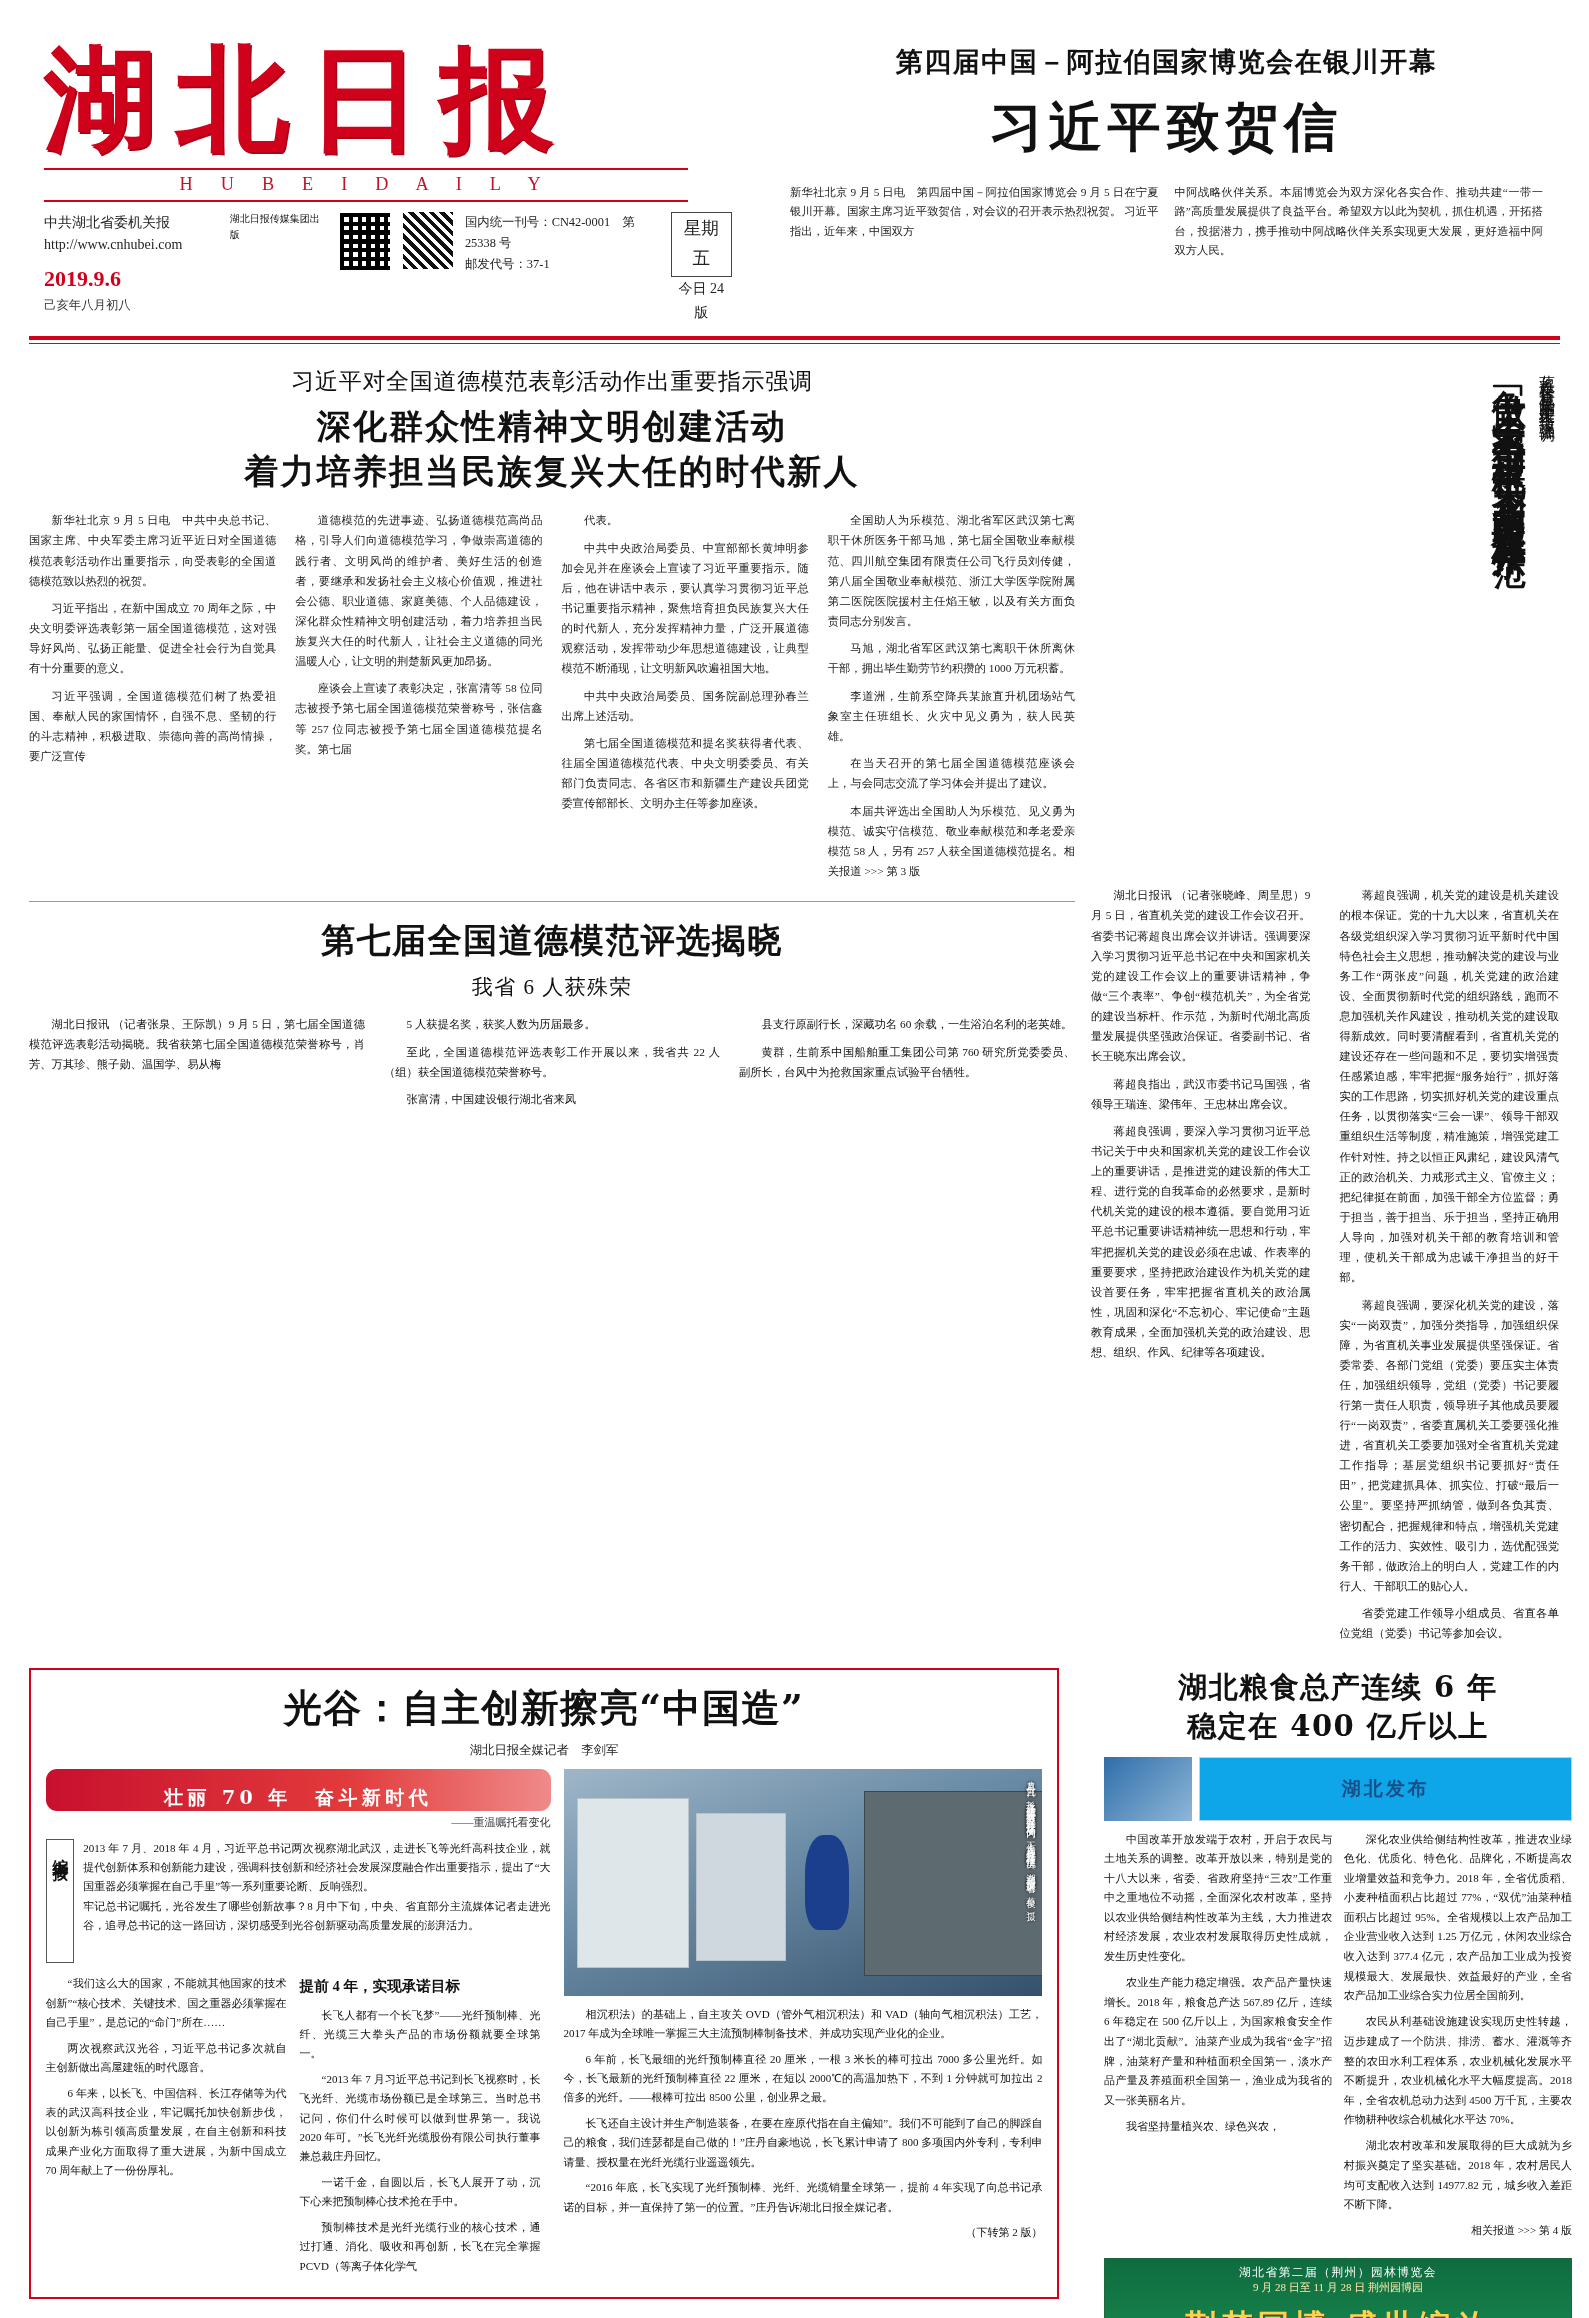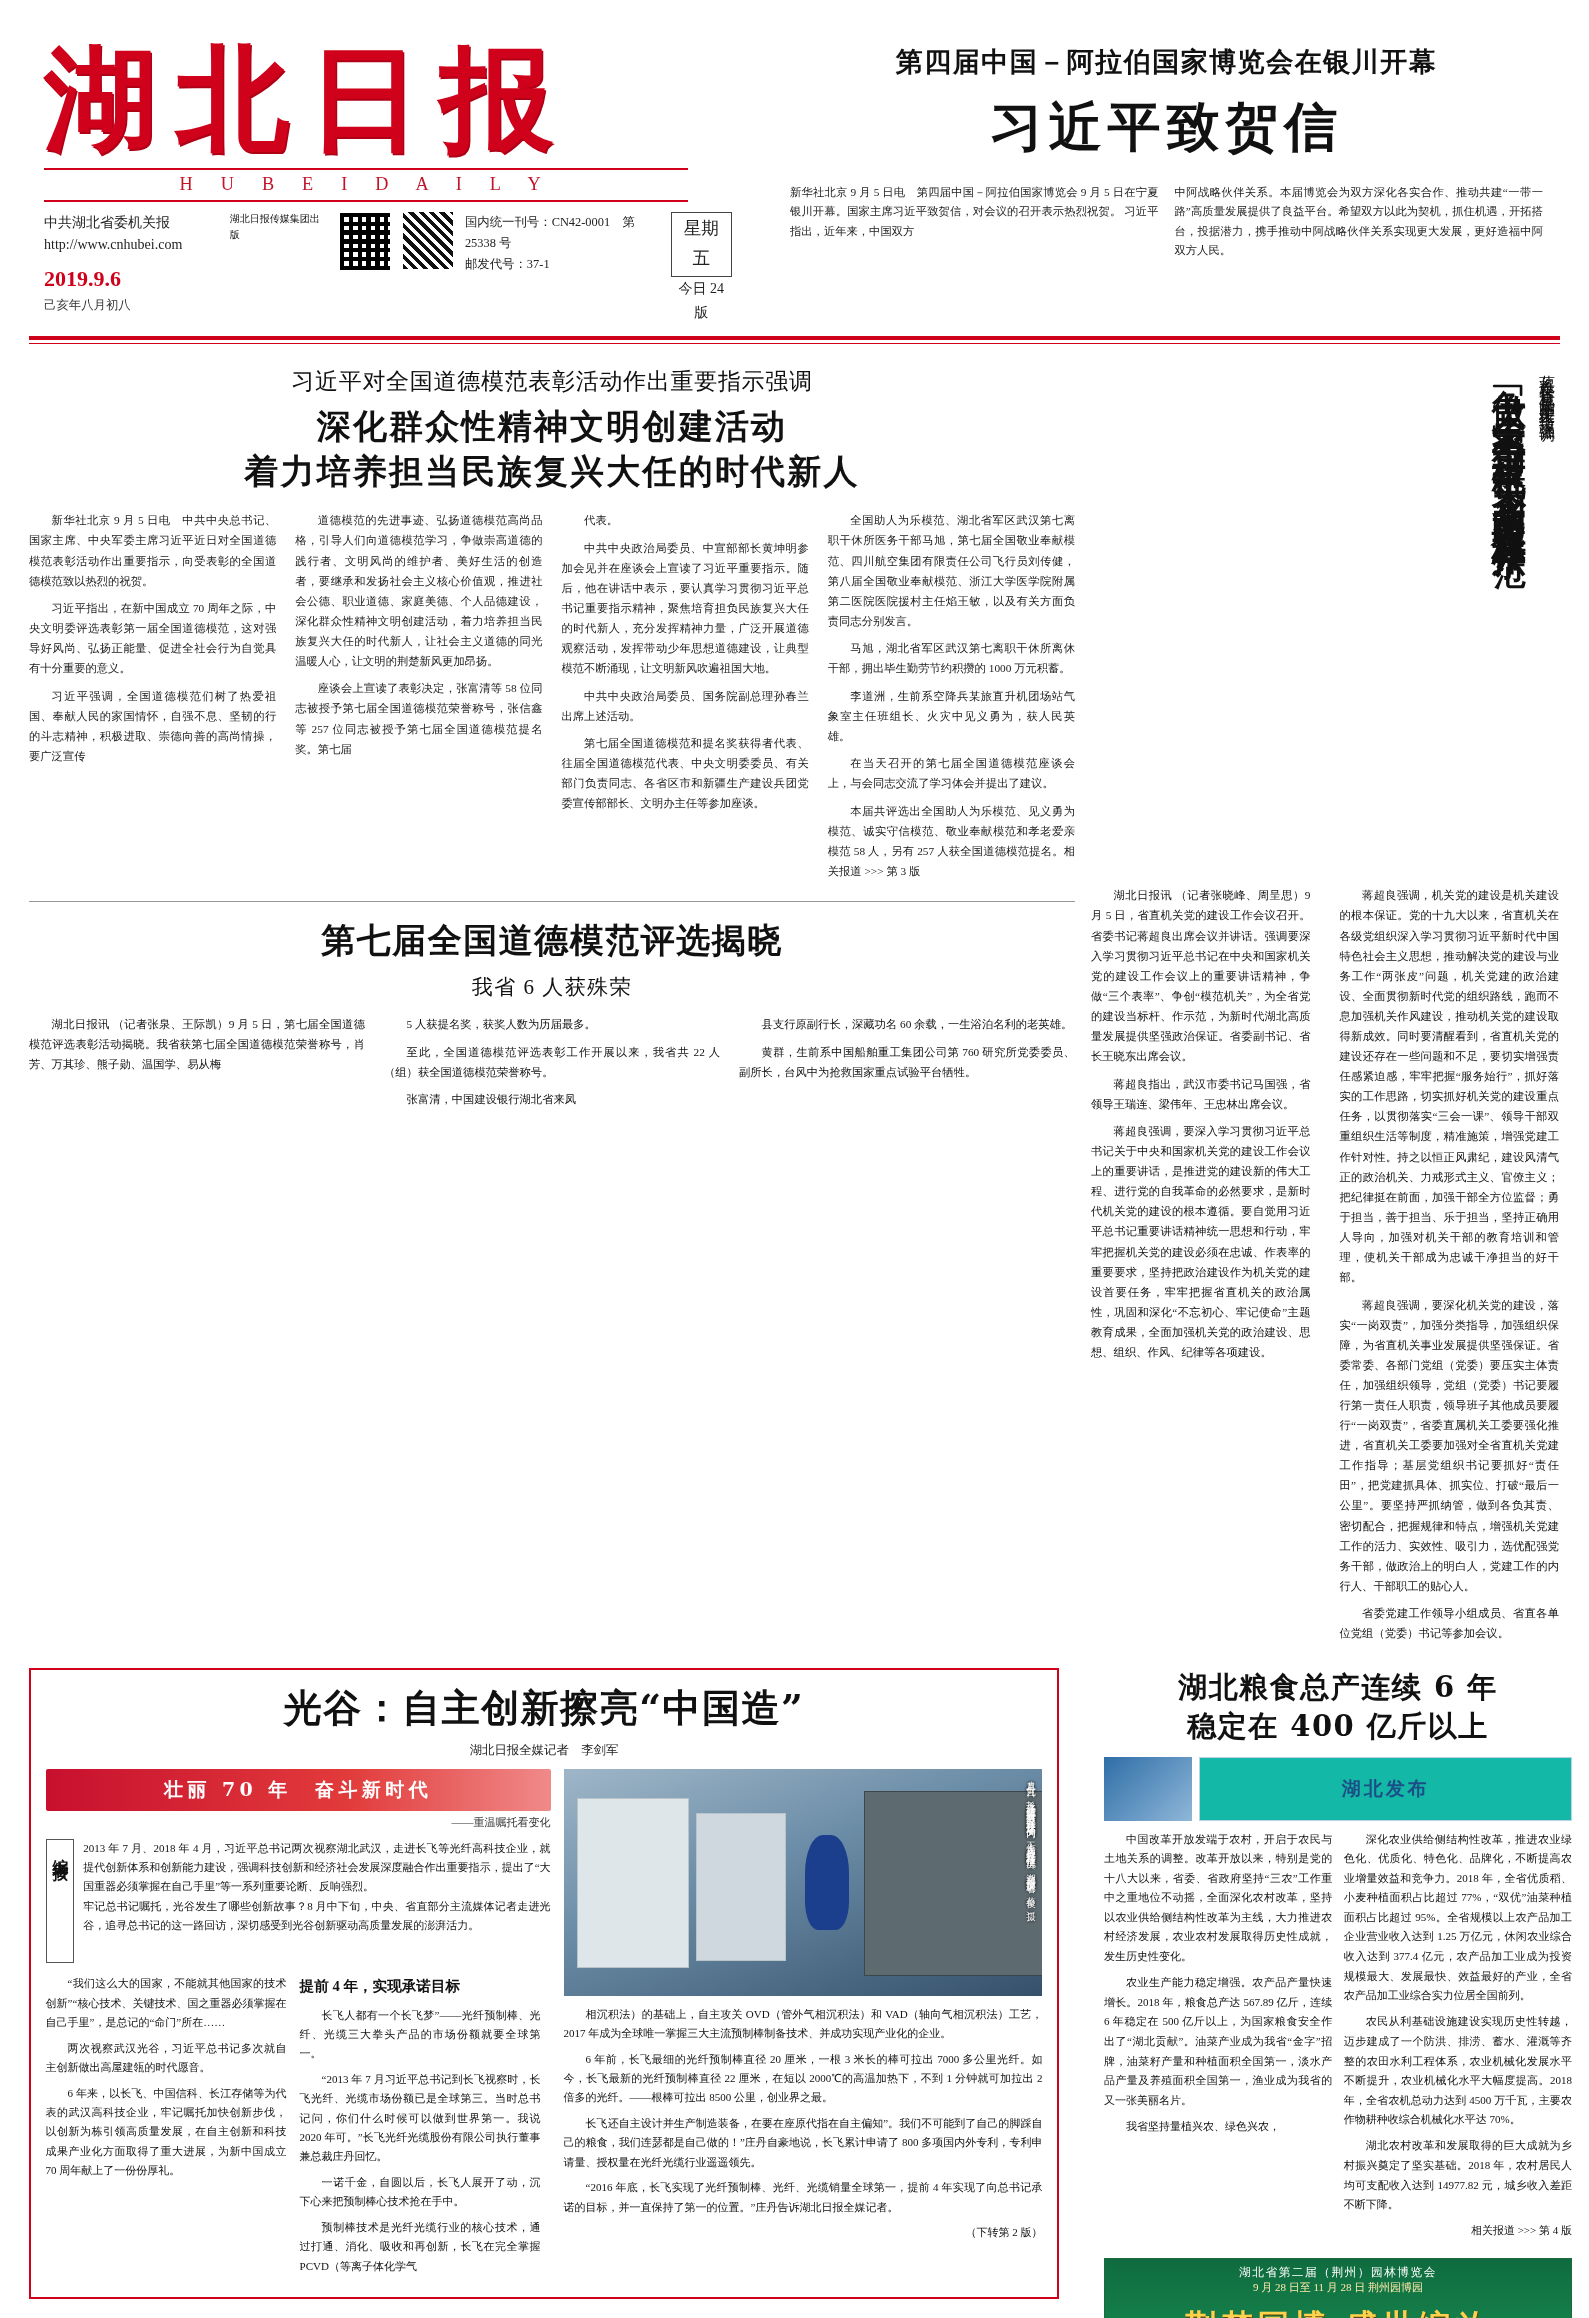--- a/index.html
+++ b/index.html
@@ -103,23 +103,23 @@
     width:1030px;
     box-sizing:border-box;
   }
   .feature-title{text-align:center;font-family:"DejaVu Serif",serif;font-weight:700;font-size:38px;letter-spacing:1.5px;}
   .feature-byline{text-align:center;font-size:12.4px;margin-top:7.3px;color:#222;}
   .feature-body{display:flex;gap:13px;margin-top:11.7px;}
   .fcol{font-size:11px;line-height:1.75;text-align:justify;}
   .fcol p{margin:0 0 6.6px 0;text-indent:2em;}
   .banner{
     height:42px;background:linear-gradient(90deg,#c8102e,#e23b3b 60%,#f08a8a);
-    color:#fff;display:flex;align-items:center;justify-content:center;
+    color:#fff;display:flex;align-items:flex-end;justify-content:center;
     font-family:"DejaVu Serif",serif;font-weight:700;font-size:19px;letter-spacing:4.4px;
-    border-radius:2px;
+    border-radius:11px;
   }
   .banner-sub{font-size:11px;text-align:right;margin-top:4.4px;color:#333;}
   .editor-note{display:flex;gap:8.8px;margin-top:8.8px;}
   .editor-label{
     writing-mode:vertical-rl;text-orientation:upright;font-size:16px;font-weight:700;
     letter-spacing:2.9px;border:0.7px solid #555;padding:5.9px 2.9px;height:110px;
   }
   .photo{
     background:linear-gradient(160deg,#9fb6c8,#6d8ea8 40%,#35506b);
     position:relative;overflow:hidden;
@@ -129,21 +129,21 @@
     writing-mode:vertical-rl;text-orientation:upright;color:#fff;font-size:9.5px;line-height:1.5;
     text-shadow:0 0 2.9px #000;letter-spacing:1.5px;
   }
   .photo-inner{position:absolute;inset:0;}
   .machine{position:absolute;background:#dfe6ea;border:1.5px solid #b9c4ca;}
   .worker{position:absolute;background:#e9edf0;border-radius:40% 40% 30% 30%;}
   .br-title{text-align:center;font-family:"DejaVu Serif",serif;font-weight:700;font-size:29px;line-height:1.35;letter-spacing:1.5px;}
   .hubei-release{margin-top:10.2px;display:flex;gap:7.3px;align-items:stretch;}
   .hr-img{width:88px;height:64px;background:linear-gradient(135deg,#2f6ea8,#8fb7d8);}
   .hr-label{
-    flex:1;background:#14b8a6;border:0.7px solid #b9d3ea;display:flex;align-items:center;justify-content:center;
+    flex:1;background:#0ea5e9;border:0.7px solid #b9d3ea;display:flex;align-items:center;justify-content:center;
     font-size:19px;font-weight:700;color:#1b4e86;letter-spacing:2.9px;
   }
   .br-cols{display:flex;gap:11.7px;margin-top:8.8px;}
   .br-cols .c{flex:1;font-size:11px;line-height:1.78;text-align:justify;}
   .br-cols .c p{margin:0 0 6.6px 0;text-indent:2em;}
   .ad{
     margin-top:10.2px;height:152px;border:1.5px solid #1d6b3a;
     background:linear-gradient(180deg,#0f6b3f,#16864d 55%,#0d5f38);
     color:#ffe9a8;position:relative;overflow:hidden;text-align:center;
   }

